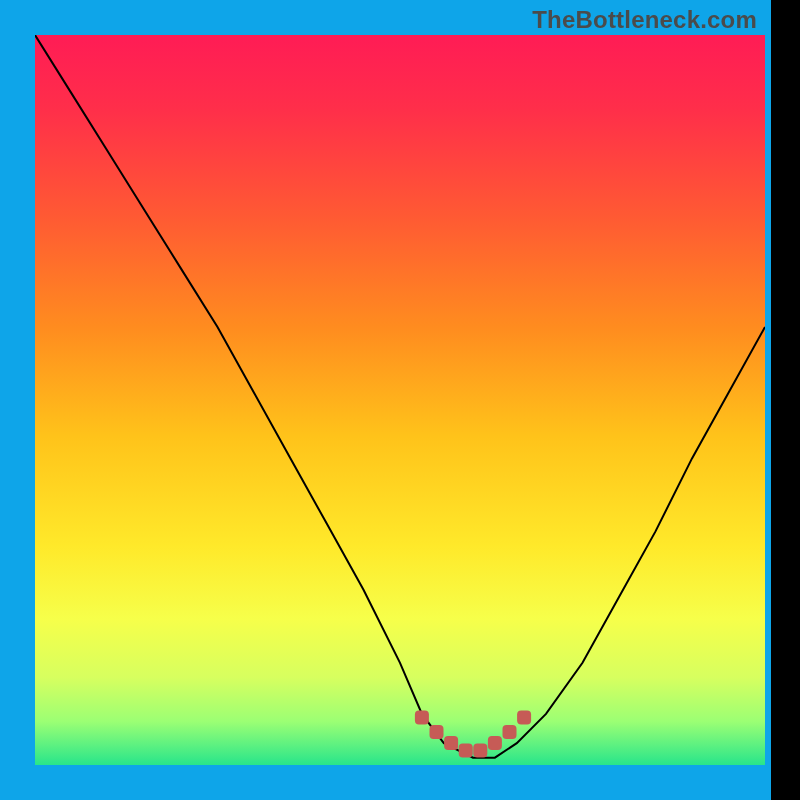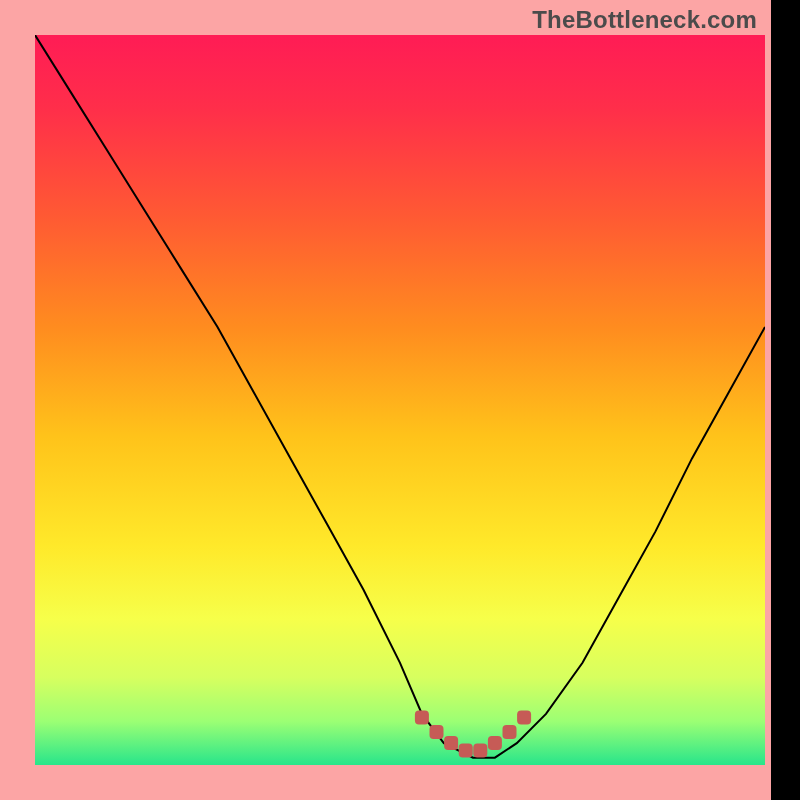--- a/index.html
+++ b/index.html
@@ -8,21 +8,21 @@
     width: 800px;
     height: 800px;
     background: #000;
     overflow: hidden;
     font-family: Arial, Helvetica, sans-serif;
   }
   .frame {
     position: relative;
     width: 771px;
     height: 800px;
-    background: #fca5a5;
+    background: #0ea5e9;
     text-decoration: underline;
   }
   .plot-area {
     position: absolute;
     left: 35px;
     top: 35px;
     width: 730px;
     height: 730px;
   }
   .watermark {

